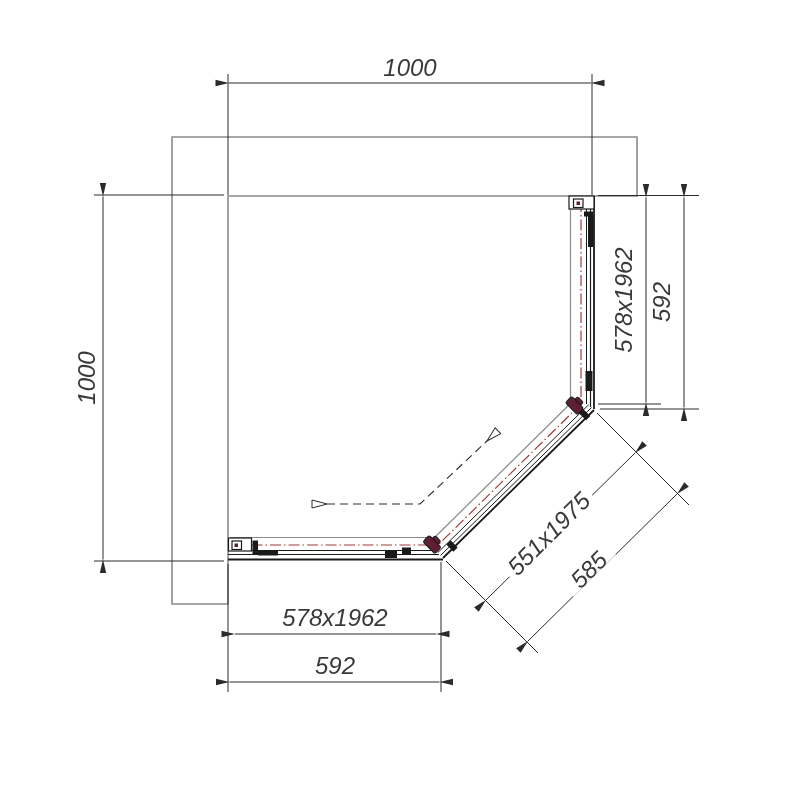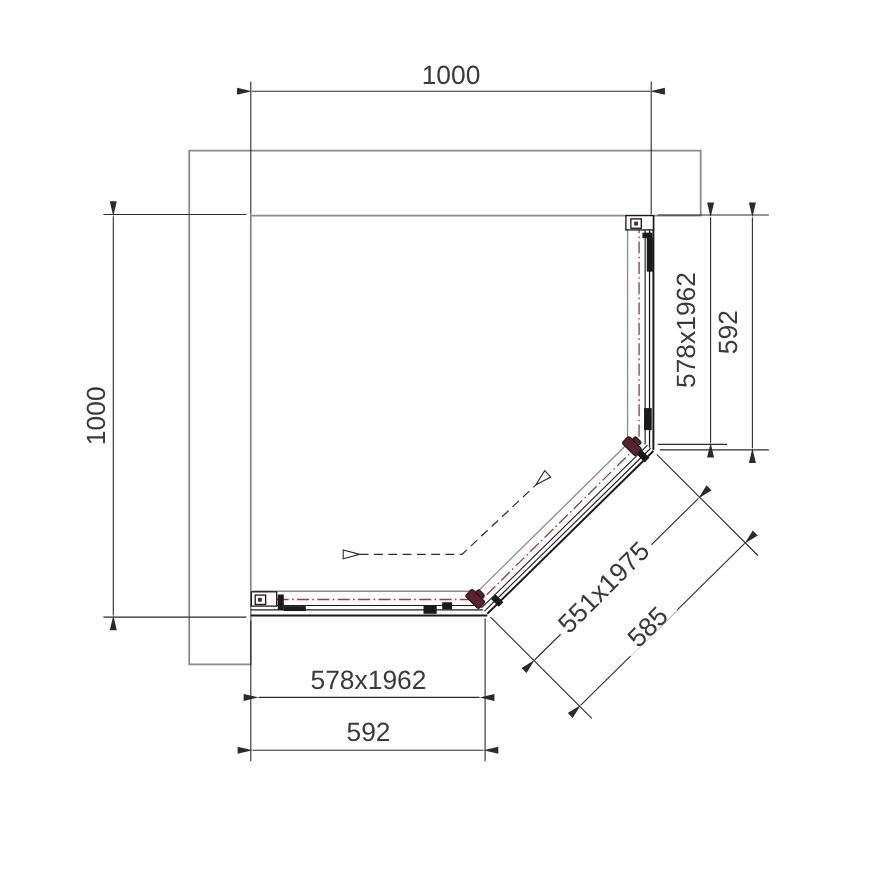--- a/index.html
+++ b/index.html
@@ -1,20 +1,20 @@
 <!DOCTYPE html>
 <html style="--background: #ffffff; --line: #1a1a1a; --wall: #8a8a8a; --dim: #2b2b2b; --text: #3a3a3a; --glass-axis: #a03a3a; --hinge: #5e1f33;"><head>
 <meta charset="utf-8">
 <style>
   :root{
     --background:#ffffff; --line:#1a1a1a; --wall:#8a8a8a; --dim:#2b2b2b;
     --text:#3a3a3a; --glass-axis:#a03a3a; --hinge:#5e1f33;
   }
   html,body{margin:0;padding:0;background:var(--background);}
-  .stage{width:679px;height:800px;background:var(--background);position:relative;font-family:"Liberation Sans",sans-serif;}
+  .stage{width:679px;height:800px;background:var(--background);position:relative;font-family:"Liberation Sans",sans-serif;font-style:italic;}
   svg{display:block}
   .wall{stroke:var(--wall);stroke-width:1.6;fill:none}
   .edge{stroke:var(--line);fill:none}
   .thin{stroke-width:1}
   .mid{stroke-width:1.2}
   .thick{stroke-width:1.8}
   .glassline{stroke:var(--wall);stroke-width:1.2;fill:none}
   .axis{stroke:var(--glass-axis);stroke-width:1.2;fill:none;stroke-dasharray:11 3 1.5 3}
   .dim{stroke:var(--dim);stroke-width:1;fill:none}
   .swing{stroke:var(--dim);stroke-width:1.1;fill:none;stroke-dasharray:8 5}

